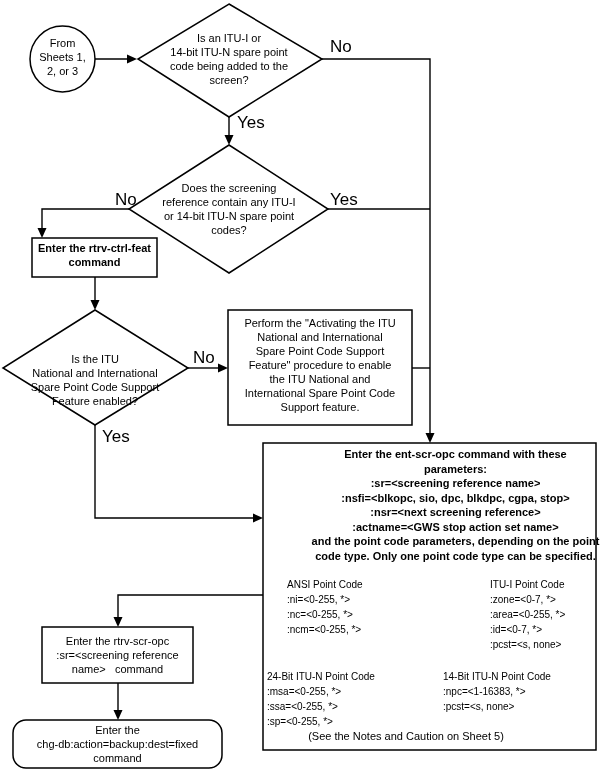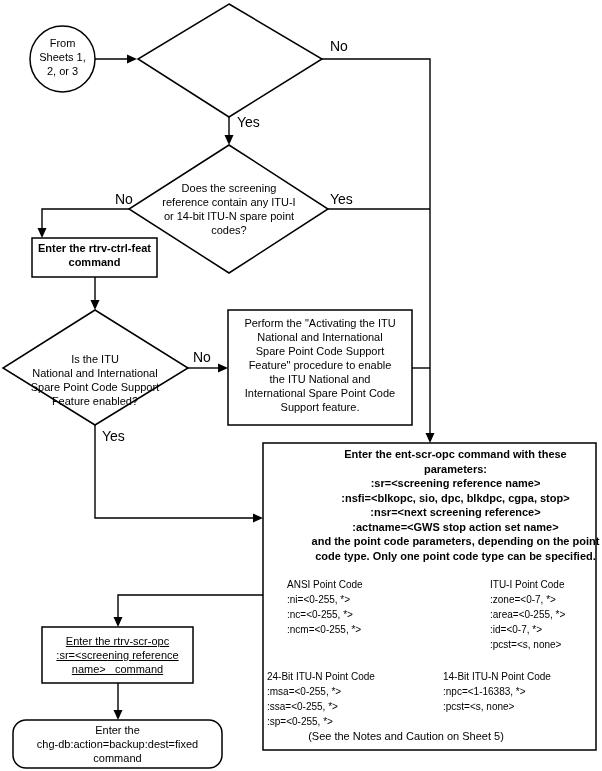--- a/index.html
+++ b/index.html
@@ -10,23 +10,23 @@
   .stage svg{position:absolute;left:0;top:0;}
   .txt{
     position:absolute;font-size:11px;line-height:14px;text-align:center;
     white-space:pre-line;color:#000;
   }
   .colblk{
     position:absolute;font-size:10px;line-height:15px;text-align:left;
     white-space:pre-line;color:#000;
   }
   .lbl{
-    position:absolute;font-size:14px;line-height:13px;white-space:nowrap;color:#000;
+    position:absolute;font-size:17px;line-height:13px;white-space:nowrap;color:#000;
   }
-  .prewrap{white-space:pre-wrap;text-decoration:underline;}
+  .prewrap{white-space:pre-wrap;}
 </style>
 </head>
 <body>
 
 <div class="stage">
 
   <svg width="602" height="771" viewBox="0 0 602 771">
 
     <g stroke="#000000" stroke-width="1.4" fill="none">
       <polyline points="95,59 128,59"></polyline>
@@ -64,20 +64,24 @@
       <polygon points="430,443 425.5,433 434.5,433"></polygon>
       <polygon points="118,627 113.5,617 122.5,617"></polygon>
       <polygon points="118,720 113.5,710 122.5,710"></polygon>
     </g>
   </svg>
 
   <div class="txt" style="left:17px;top:36px;width:91px;">From
 Sheets 1,
 2, or 3</div>
 
+  <div class="txt" style="left:145px;top:31px;width:168px;">Is an ITU-I or
+14-bit ITU-N spare point
+code being added to the
+screen?</div>
   <div class="lbl" style="left:330px;top:40px;">No</div>
   <div class="lbl" style="left:237px;top:116px;">Yes</div>
 
   <div class="txt" style="left:139px;top:181px;width:180px;">Does the screening
 reference contain any ITU-I
 or 14-bit ITU-N spare point
 codes?</div>
   <div class="lbl" style="left:115px;top:193px;">No</div>
   <div class="lbl" style="left:330px;top:193px;">Yes</div>
 

